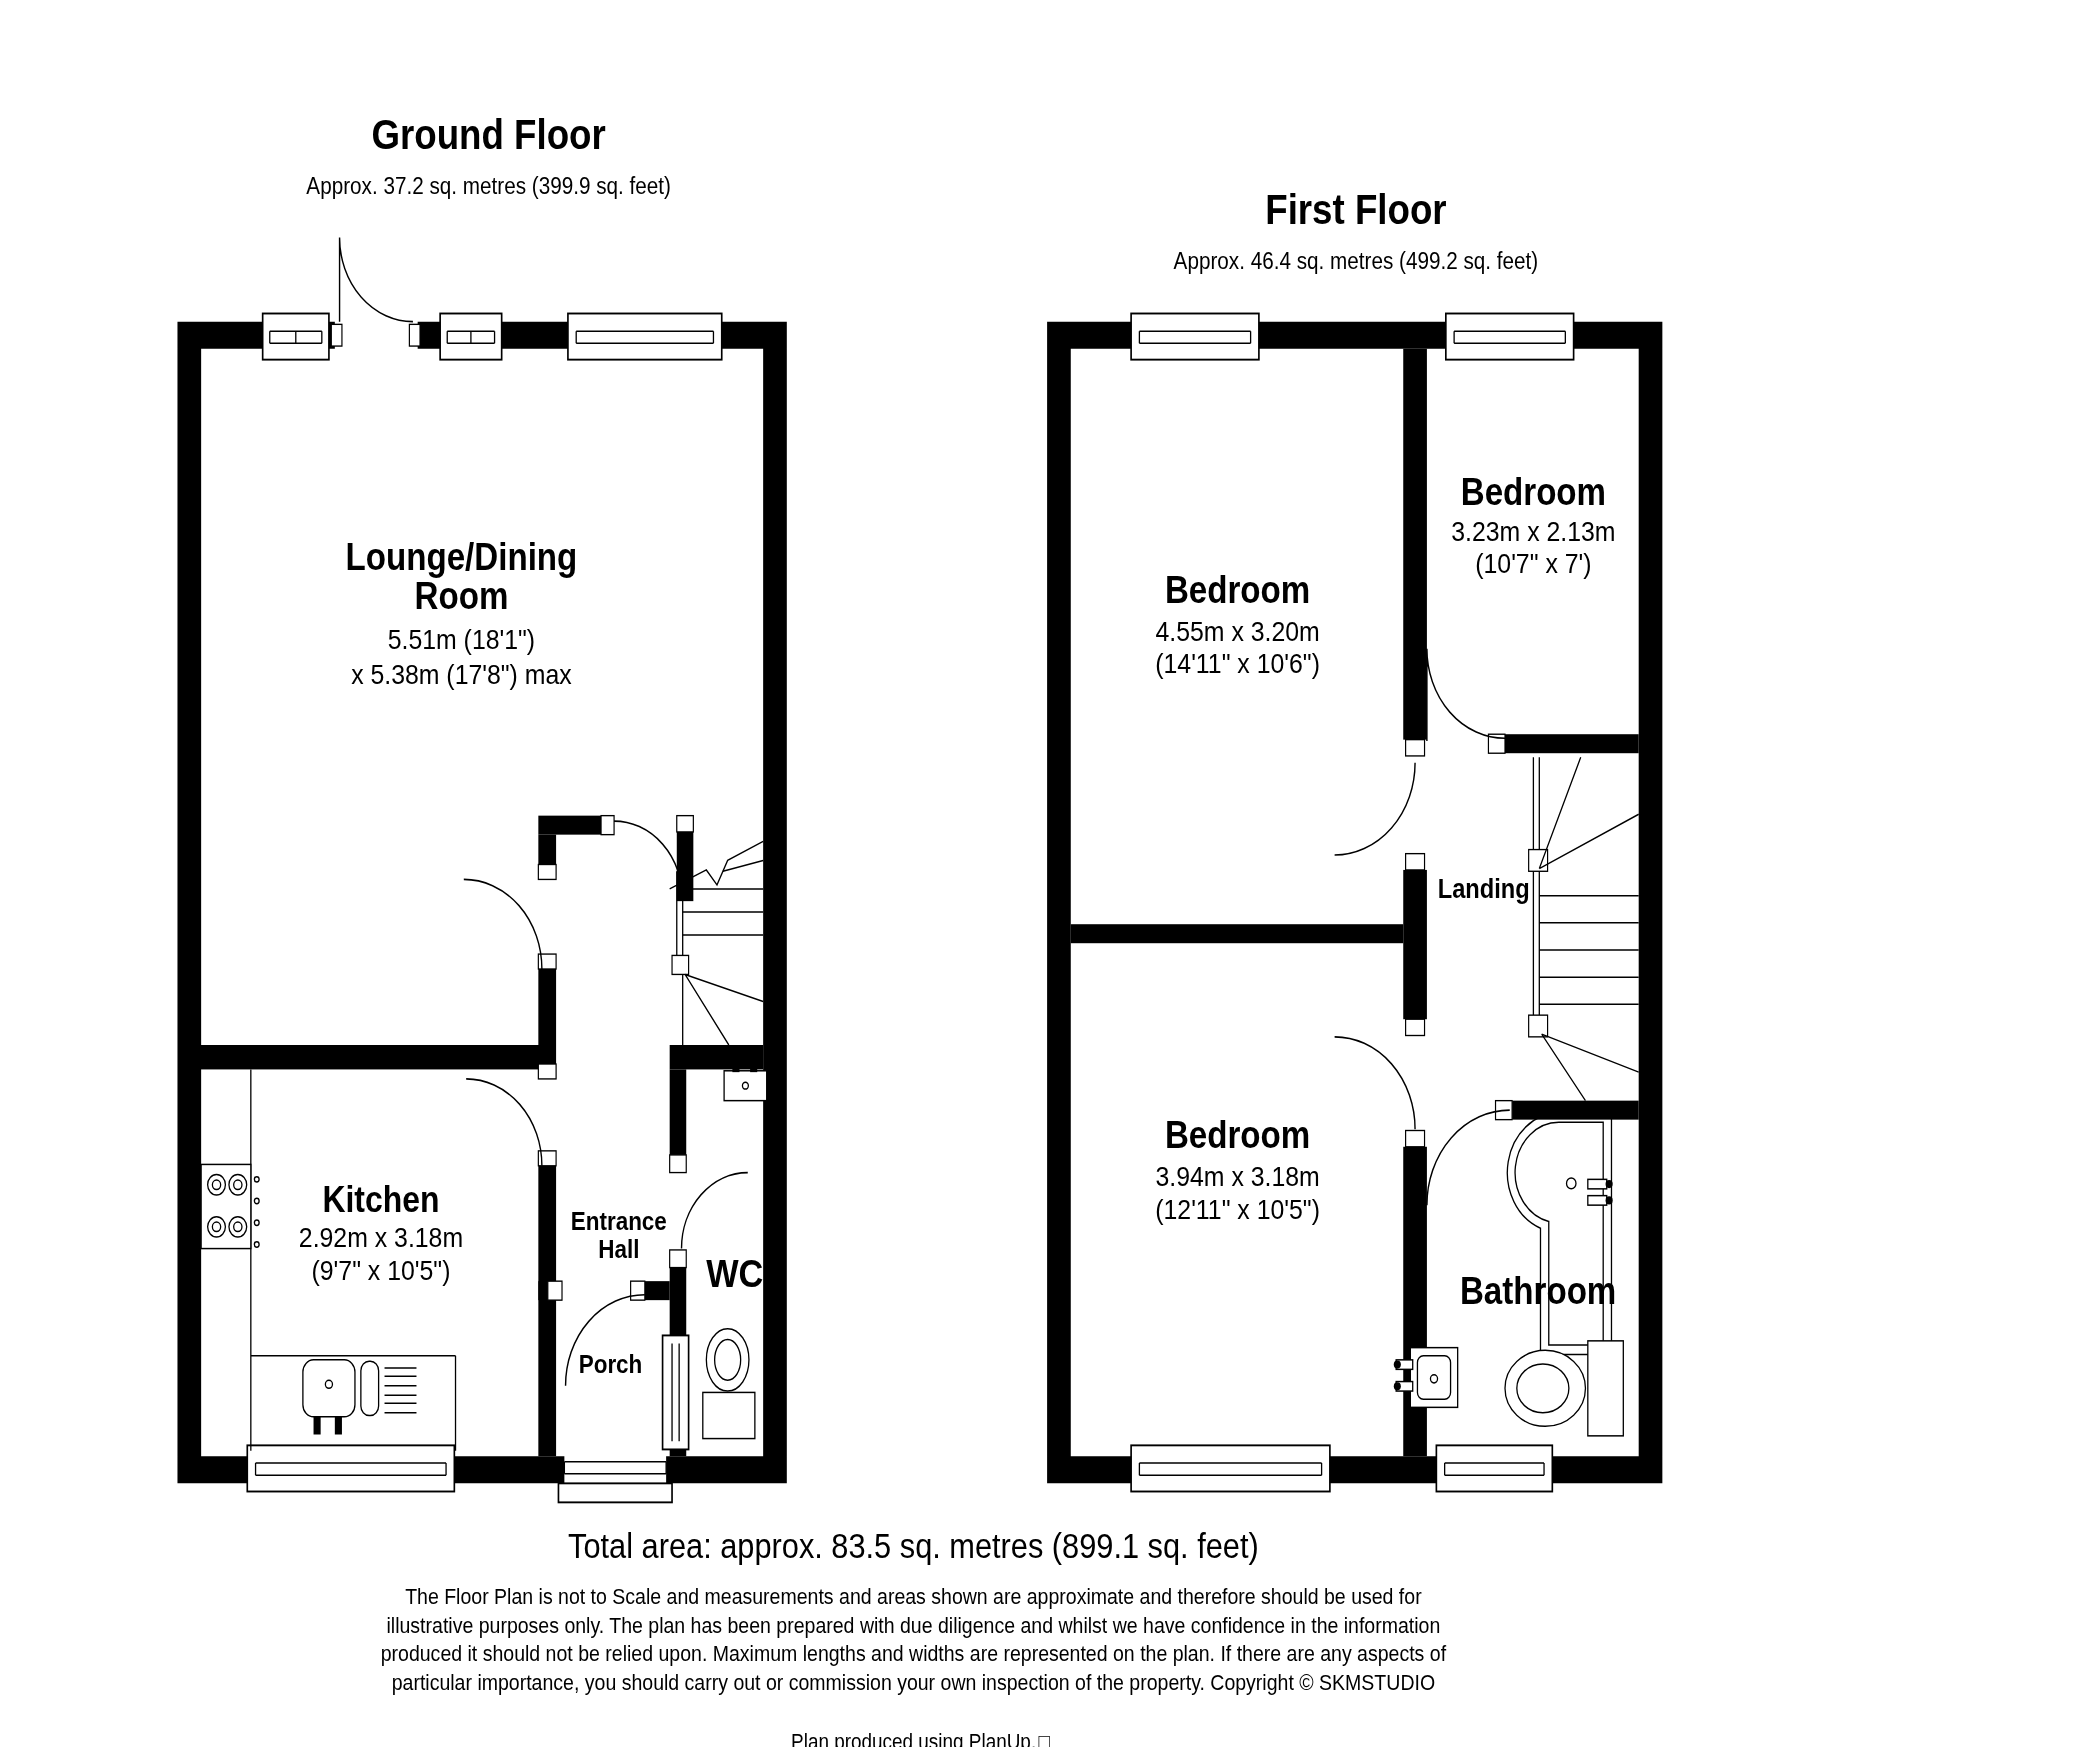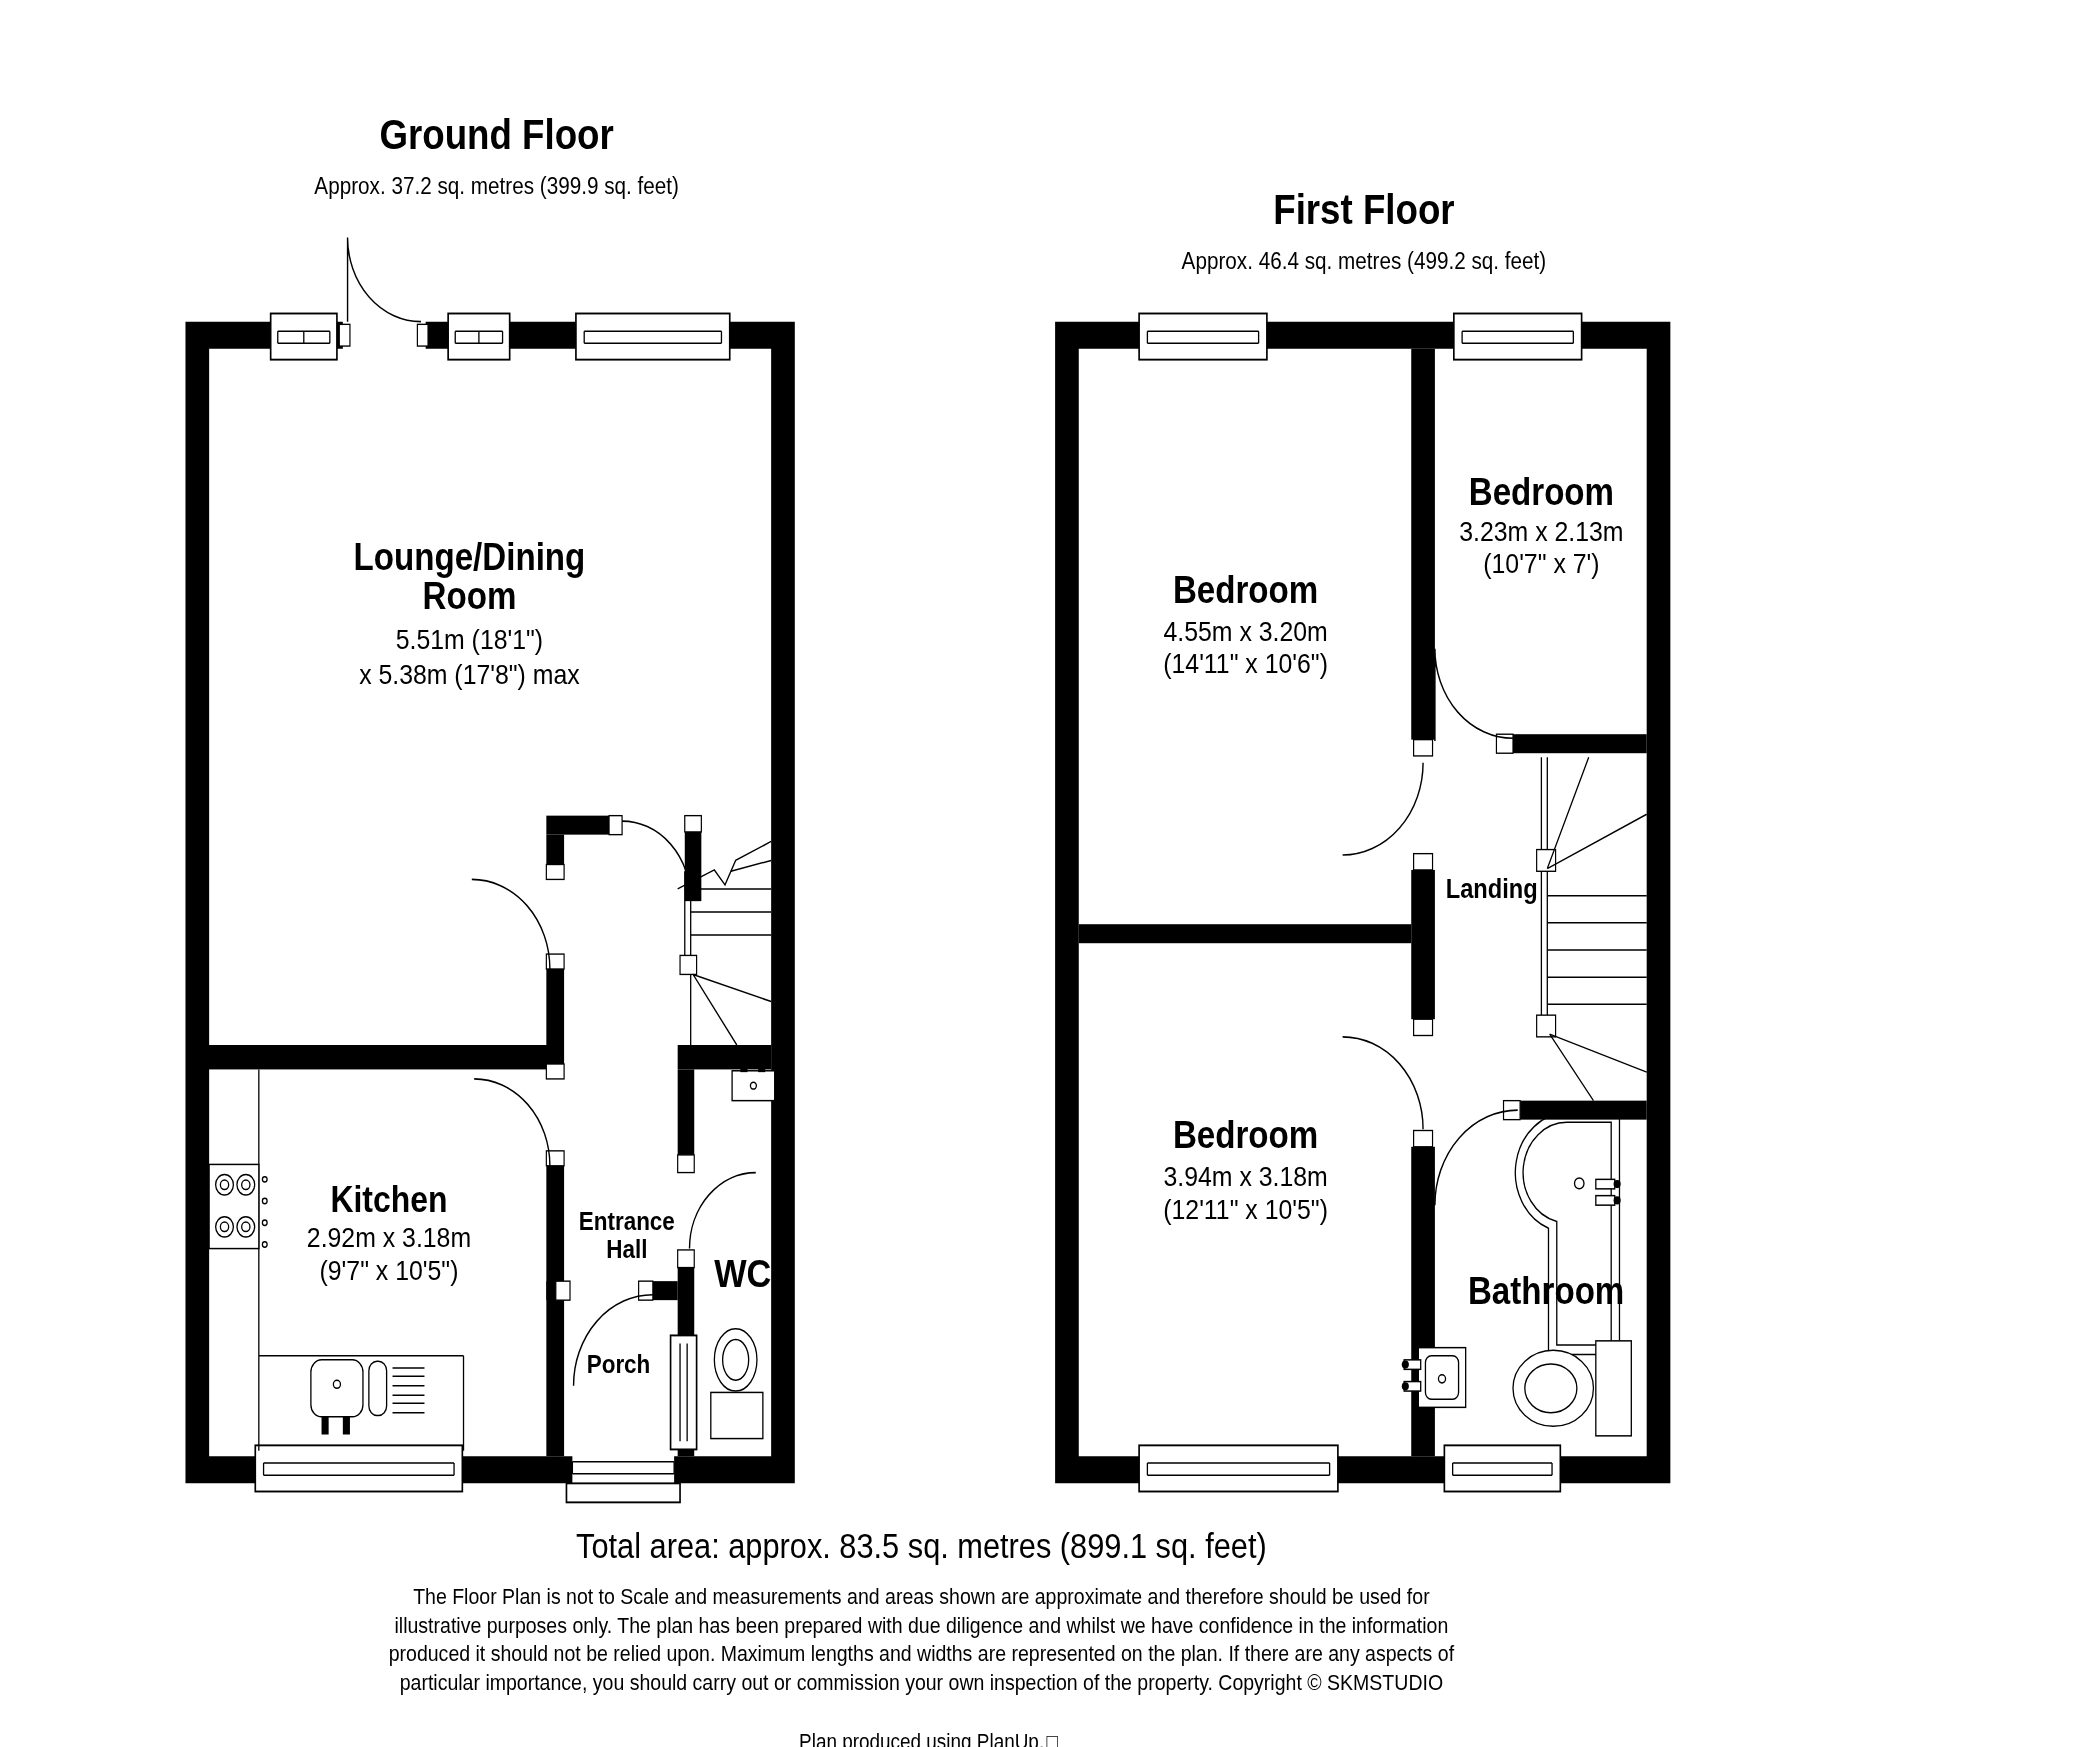--- a/index.html
+++ b/index.html
@@ -1,16 +1,16 @@
 <!DOCTYPE html>
 <html style="font-size:9.3px"><head>
 <meta charset="utf-8">
 <style>
   html,body{margin:0;padding:0;background:#fff;}
-  .page{position:relative;width:1828px;height:1748px;background:#fff;overflow:hidden;margin-left:8px;}
+  .page{position:relative;width:1828px;height:1748px;background:#fff;overflow:hidden;}
   svg{display:block;width:100%;height:100%;}
   .wall{fill:#000;stroke:none;}
   .jamb{fill:#fff;stroke:#000;stroke-width:1;}
   .winframe{fill:#fff;stroke:#000;stroke-width:1.4;}
   .winline{stroke:#000;stroke-width:1.1;fill:none;}
   .door{stroke:#000;stroke-width:1.2;fill:none;}
   .fixture{stroke:#000;stroke-width:1.1;fill:#fff;}
   .fixline{stroke:#000;stroke-width:1.1;fill:none;}
   .stair{stroke:#000;stroke-width:1.1;fill:none;}
   .blk{fill:#000;stroke:none;}

